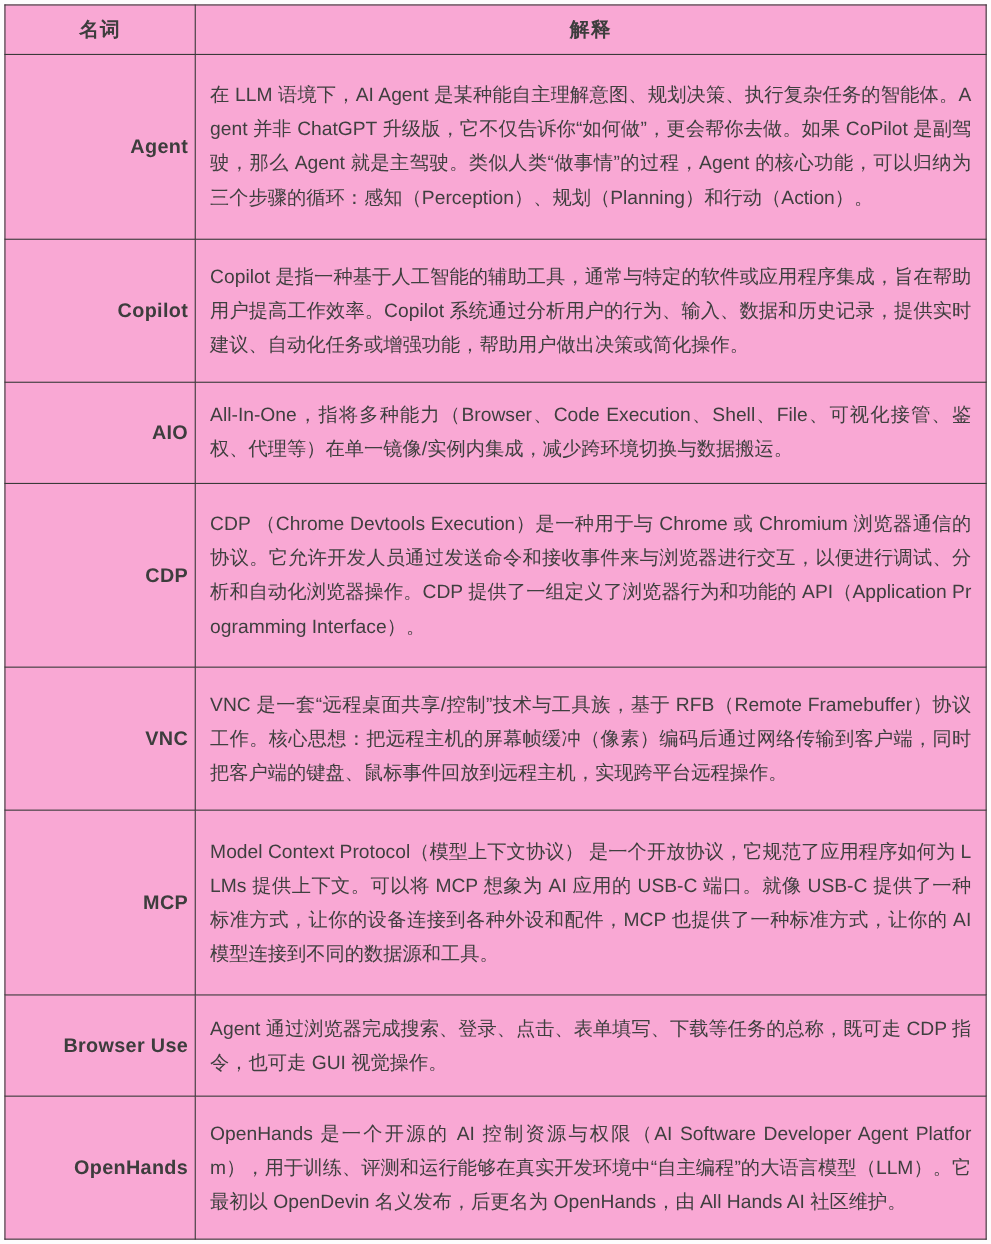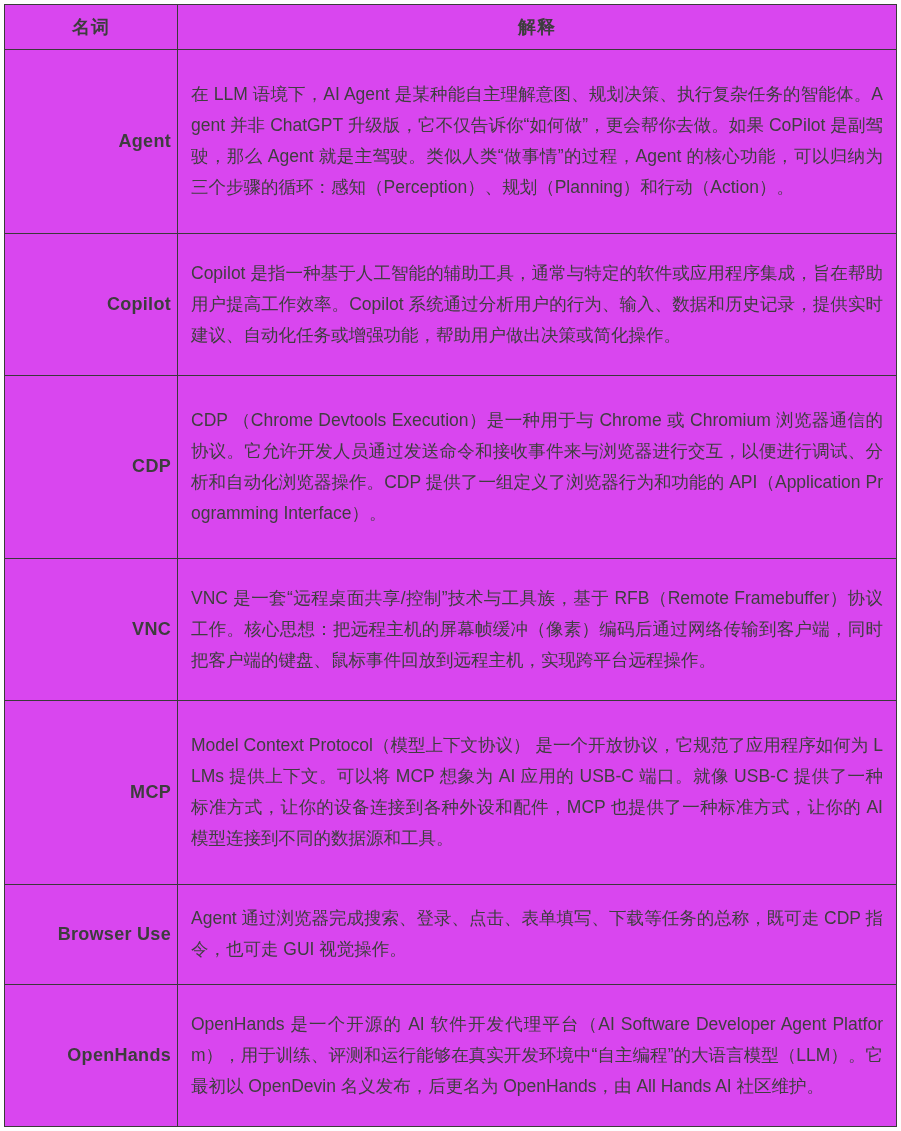--- a/index.html
+++ b/index.html
@@ -17,21 +17,21 @@
     box-sizing: border-box;
     width: 901px;
     height: 1131px;
     padding: 4px;
   }
   table.glossary {
     width: 100%;
     height: 100%;
     border-collapse: collapse;
     table-layout: fixed;
-    background: #d946ef;
+    background: #f9a8d4;
     color: #3d3d3d;
   }
   table.glossary th,
   table.glossary td {
     border: 1.5px solid #3a3a3a;
     vertical-align: middle;
   }
   col.term-col { width: 173px; }
   col.def-col  { width: auto; }
   th.header-cell {
@@ -75,34 +75,38 @@
     <tbody>
       <tr>
         <td class="term-cell">Agent</td>
         <td class="def-cell">在 LLM 语境下，AI Agent 是某种能自主理解意图、规划决策、执行复杂任务的智能体。Agent 并非 ChatGPT 升级版，它不仅告诉你“如何做”，更会帮你去做。如果 CoPilot 是副驾驶，那么 Agent 就是主驾驶。类似人类“做事情”的过程，Agent 的核心功能，可以归纳为三个步骤的循环：感知（Perception）、规划（Planning）和行动（Action）。</td>
       </tr>
       <tr>
         <td class="term-cell">Copilot</td>
         <td class="def-cell">Copilot 是指一种基于人工智能的辅助工具，通常与特定的软件或应用程序集成，旨在帮助用户提高工作效率。Copilot 系统通过分析用户的行为、输入、数据和历史记录，提供实时建议、自动化任务或增强功能，帮助用户做出决策或简化操作。</td>
       </tr>
       <tr>
+        <td class="term-cell">AIO</td>
+        <td class="def-cell">All-In-One，指将多种能力（Browser、Code Execution、Shell、File、可视化接管、鉴权、代理等）在单一镜像/实例内集成，减少跨环境切换与数据搬运。</td>
+      </tr>
+      <tr>
         <td class="term-cell">CDP</td>
         <td class="def-cell">CDP （Chrome Devtools Execution）是一种用于与 Chrome 或 Chromium 浏览器通信的协议。它允许开发人员通过发送命令和接收事件来与浏览器进行交互，以便进行调试、分析和自动化浏览器操作。CDP 提供了一组定义了浏览器行为和功能的 API（Application Programming Interface）。</td>
       </tr>
       <tr>
         <td class="term-cell">VNC</td>
         <td class="def-cell">VNC 是一套“远程桌面共享/控制”技术与工具族，基于 RFB（Remote Framebuffer）协议 工作。核心思想：把远程主机的屏幕帧缓冲（像素）编码后通过网络传输到客户端，同时把客户端的键盘、鼠标事件回放到远程主机，实现跨平台远程操作。</td>
       </tr>
       <tr>
         <td class="term-cell">MCP</td>
         <td class="def-cell">Model Context Protocol（模型上下文协议） 是一个开放协议，它规范了应用程序如何为 LLMs 提供上下文。可以将 MCP 想象为 AI 应用的 USB-C 端口。就像 USB-C 提供了一种标准方式，让你的设备连接到各种外设和配件，MCP 也提供了一种标准方式，让你的 AI 模型连接到不同的数据源和工具。</td>
       </tr>
       <tr>
         <td class="term-cell">Browser Use</td>
         <td class="def-cell">Agent 通过浏览器完成搜索、登录、点击、表单填写、下载等任务的总称，既可走 CDP 指令，也可走 GUI 视觉操作。</td>
       </tr>
       <tr>
         <td class="term-cell">OpenHands</td>
-        <td class="def-cell">OpenHands 是一个开源的 AI 软件开发代理平台（AI Software Developer Agent Platform），用于训练、评测和运行能够在真实开发环境中“自主编程”的大语言模型（LLM）。它最初以 OpenDevin 名义发布，后更名为 OpenHands，由 All Hands AI 社区维护。</td>
+        <td class="def-cell">OpenHands 是一个开源的 AI 控制资源与权限（AI Software Developer Agent Platform），用于训练、评测和运行能够在真实开发环境中“自主编程”的大语言模型（LLM）。它最初以 OpenDevin 名义发布，后更名为 OpenHands，由 All Hands AI 社区维护。</td>
       </tr>
     </tbody>
   </table>
 </div>
 
 </body></html>

